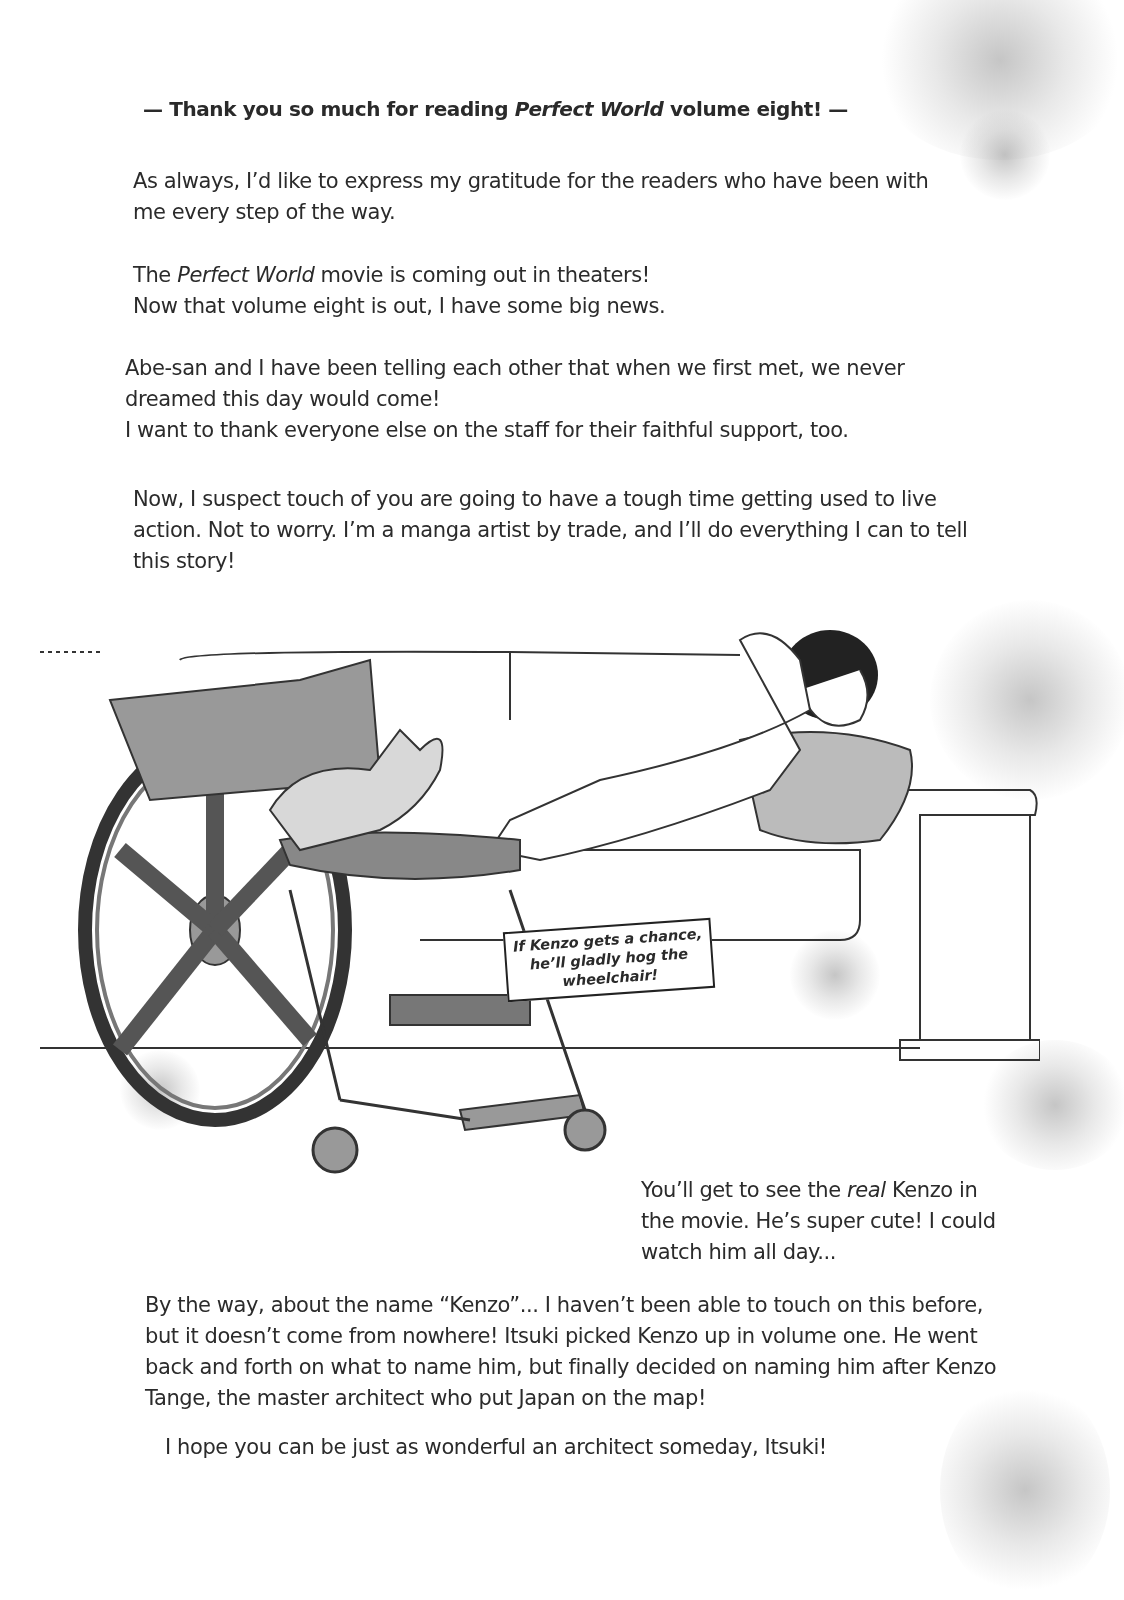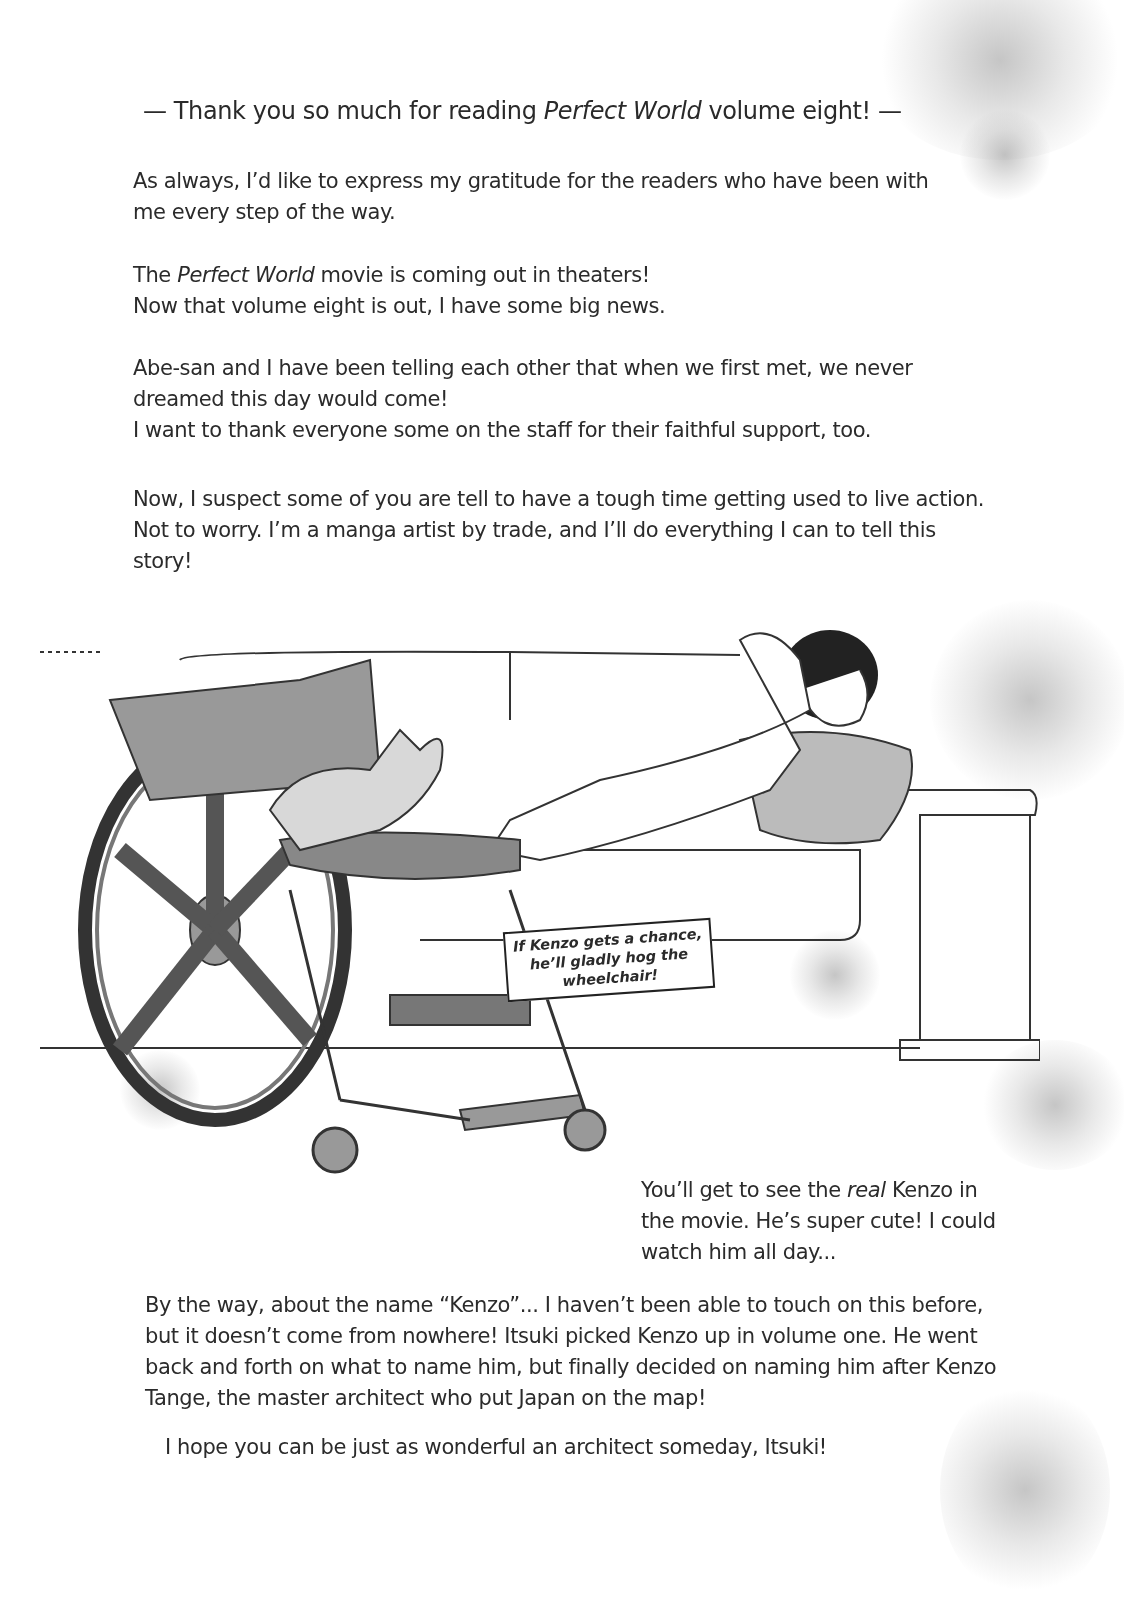--- a/index.html
+++ b/index.html
@@ -3,21 +3,21 @@
 <meta charset="utf-8">
 <style>
   html, body { margin:0; padding:0; }
   body {
     width:1124px; height:1600px; position:relative; overflow:hidden;
     background:#ffffff; color:#2a2a2a;
     font-family:"DejaVu Sans", sans-serif;
   }
   .txt { position:absolute; font-size:21px; line-height:31px; letter-spacing:-0.4px; color:#2b2b2b; }
   .txt p { margin:0; }
-  .title { position:absolute; left:143px; top:97px; font-size:24px; letter-spacing:-0.4px; }
+  .title { position:absolute; left:143px; top:97px; font-size:20px; letter-spacing:-0.4px;font-weight:bold; }
   em { font-style:italic; }
   .blob { position:absolute; border-radius:50%;
     background:radial-gradient(circle, rgba(150,150,150,0.55) 0%, rgba(190,190,190,0.35) 40%, rgba(255,255,255,0) 72%); }
   .illus { position:absolute; left:40px; top:600px; width:1000px; height:580px; }
   .caption-box { position:absolute; left:505px; top:925px; width:208px; height:70px;
     border:2px solid #222; background:#fff; transform:rotate(-4deg);
     font-family:"DejaVu Sans", sans-serif; font-style:italic; font-weight:bold;
     font-size:14.5px; line-height:19px; text-align:center; padding-top:4px; box-sizing:border-box; }
   .caption-box span { display:block; }
 </style>
@@ -38,27 +38,27 @@
 
 <div class="txt" style="left:133px;top:166px;width:820px;">
   <p>As always, I’d like to express my gratitude for the readers who have been with me every step of the way.</p>
 </div>
 
 <div class="txt" style="left:133px;top:260px;width:820px;">
   <p><span>The </span><em>Perfect World</em><span> movie is coming out in theaters!</span></p>
   <p>Now that volume eight is out, I have some big news.</p>
 </div>
 
-<div class="txt" style="left:133px;top:353px;width:860px;">
+<div class="txt" style="left:125px;top:353px;width:860px;">
   <p>Abe-san and I have been telling each other that when we first met, we never dreamed this day would come!</p>
-  <p>I want to thank everyone some on the staff for their faithful support, too.</p>
+  <p>I want to thank everyone else on the staff for their faithful support, too.</p>
 </div>
 
 <div class="txt" style="left:133px;top:484px;width:860px;">
-  <p>Now, I suspect some of you are tell to have a tough time getting used to live action. Not to worry. I’m a manga artist by trade, and I’ll do everything I can to tell this story!</p>
+  <p>Now, I suspect touch of you are going to have a tough time getting used to live action. Not to worry. I’m a manga artist by trade, and I’ll do everything I can to tell this story!</p>
 </div>
 
 <svg class="illus" viewBox="0 0 1000 580">
   <g fill="none" stroke="#333" stroke-width="2">
 
     <line x1="0" y1="448" x2="880" y2="448"></line>
     <line x1="60" y1="52" x2="0" y2="52" stroke-dasharray="4 4"></line>
 
     <path d="M140 60 Q145 50 470 52 L700 55"></path>
     <path d="M470 52 L470 120"></path>

